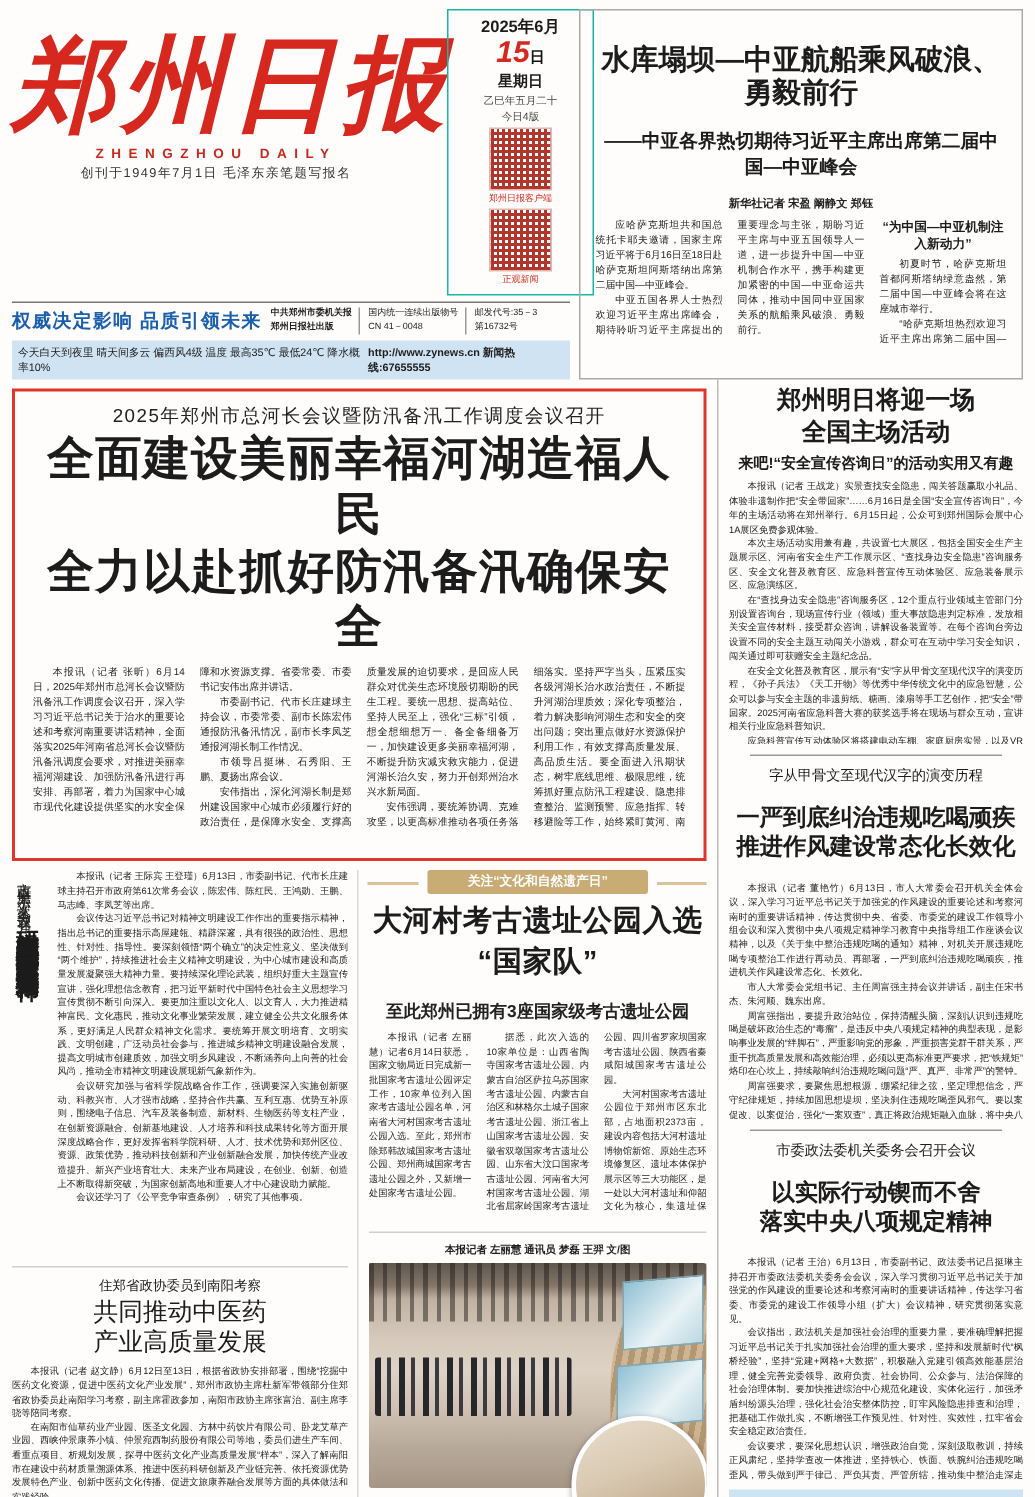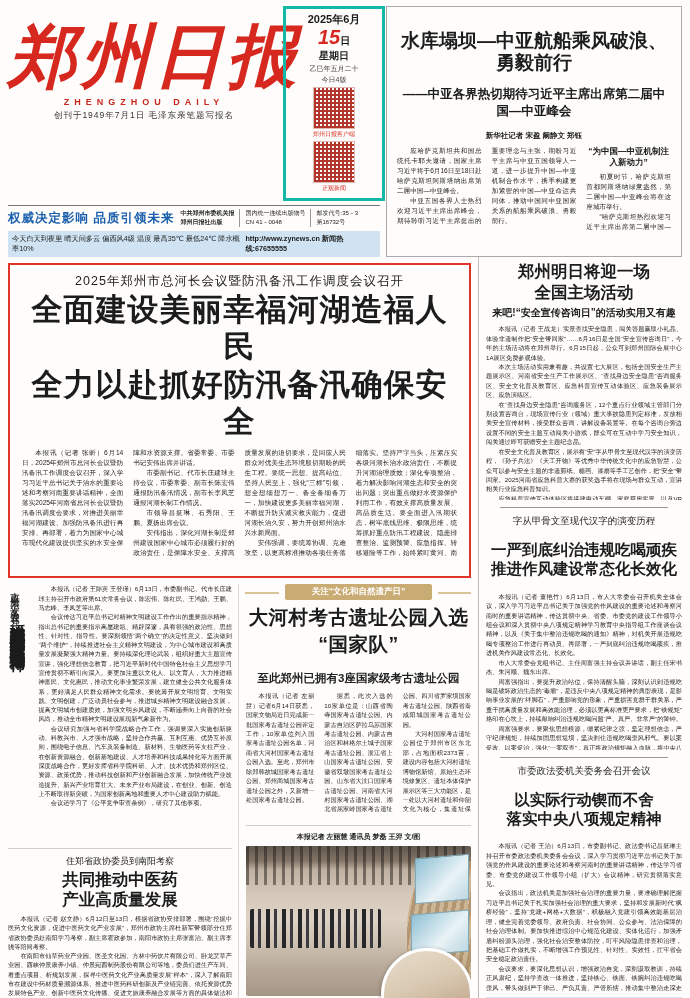--- a/index.html
+++ b/index.html
@@ -9,21 +9,21 @@
 
   
   .header-row{display:flex;align-items:stretch;}
   .mast-left{width:372px;flex:none;display:flex;flex-direction:column;}
   .mast-top{display:flex;}
   .logo-block{width:272px;flex:none;text-align:center;padding-top:16px;}
   .logo{font-family:Liberation Sans, sans-serif;font-style:italic;font-weight:bold;
         font-size:69px;line-height:1.0;color:#d6281e;letter-spacing:4px;white-space:nowrap;}
   .logo-en{color:#c8281e;font-size:9px;font-weight:bold;letter-spacing:5px;margin-top:6px;}
   .founding{font-size:8.5px;color:#333;margin-top:3px;letter-spacing:1px;}
-  .datebox{flex:none;width:92px;border:3px solid #14b8a6;margin-left:3px;text-align:center;
+  .datebox{flex:none;width:92px;border:1px solid #14b8a6;margin-left:18px;text-align:center;
            padding:3px 2px;display:flex;flex-direction:column;align-items:center;}
   .db-ym{font-size:11px;font-weight:bold;}
   .db-day{color:#d6281e;font-weight:bold;font-style:italic;font-size:20px;line-height:1.05;}
   .db-day small{font-size:10px;font-style:normal;color:#111;}
   .db-week{font-size:10px;font-weight:bold;margin-top:1px;}
   .db-lunar{font-size:7px;color:#444;margin-top:1px;}
   .db-pages{font-size:7px;color:#444;margin:1px 0 2px;}
   .qr{width:40px;height:40px;border:1px solid #e4b6b2;background:
       repeating-linear-gradient(0deg,#b3362c 0 2px,transparent 2px 4px),
       repeating-linear-gradient(90deg,#b3362c 0 2px,#fff 2px 4px);}
@@ -67,21 +67,21 @@
   .gov-kicker{font-size:9.5px;letter-spacing:2px;color:#222;padding-right:4px;}
   .gov-h{font-size:15.5px;font-weight:bold;letter-spacing:1px;padding-right:5px;line-height:1.25;}
   .gov-body{flex:1;font-size:6.2px;line-height:1.5;text-align:justify;overflow:hidden;margin-left:6px;}
   .gov-body p{margin:0;text-indent:2em;}
 
   .rule{border-top:1px solid #cfcfcf;margin:6px 0;}
 
   
   .cppcc{height:172px;overflow:hidden;}
   .sec-kicker{text-align:center;font-size:9px;color:#222;}
-  .cppcc-h{text-align:center;font-size:16.5px;font-weight:bold;line-height:1.2;margin:2px 0 4px;white-space:pre-line;}
+  .cppcc-h{text-align:center;font-size:16.5px;font-weight:normal;line-height:1.2;margin:2px 0 4px;white-space:pre-line;}
   .cppcc-body{font-size:6.2px;line-height:1.5;text-align:justify;overflow:hidden;height:118px;}
   .cppcc-body p{margin:0;text-indent:2em;}
 
   
   .badge{display:table;margin:0 auto;background:#c9ab74;color:#fff;font-size:8.5px;font-weight:bold;
          padding:2px 27px;border-radius:2px;position:relative;}
   .badge:before,.badge:after{content:"";position:absolute;top:50%;width:34px;border-top:2px solid #d9c49a;}
   .badge:before{left:-40px;} .badge:after{right:-40px;}
   .her-h1{text-align:center;font-size:19.5px;font-weight:bold;letter-spacing:0.5px;margin-top:4px;}
   .her-h2{text-align:center;font-size:11.5px;font-weight:bold;color:#222;margin-top:3px;}

